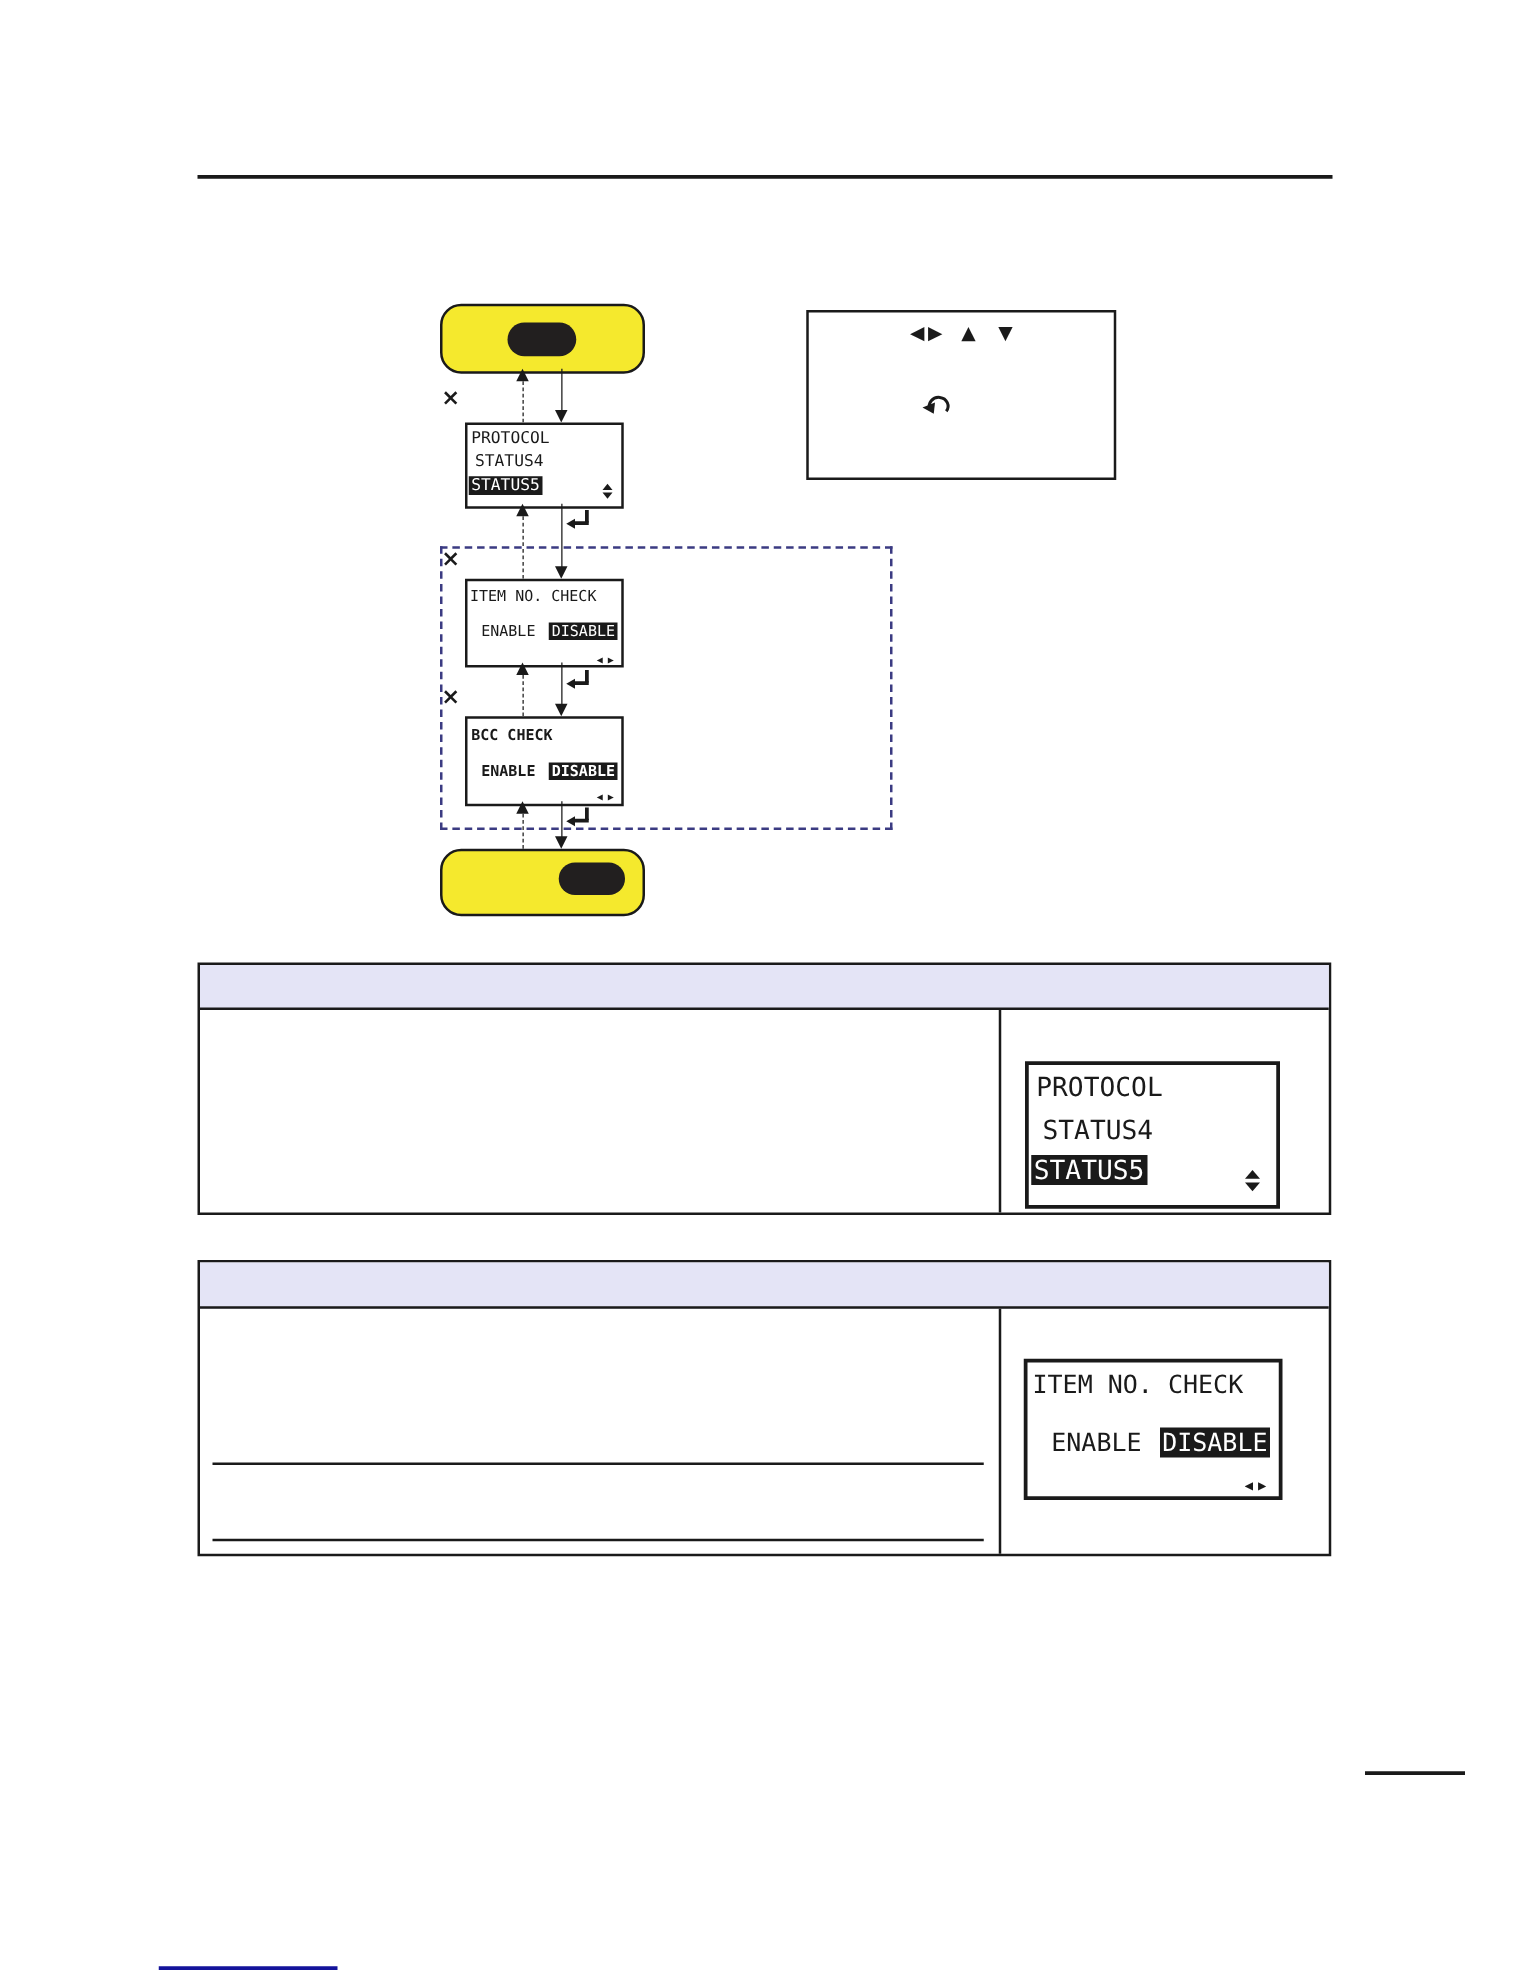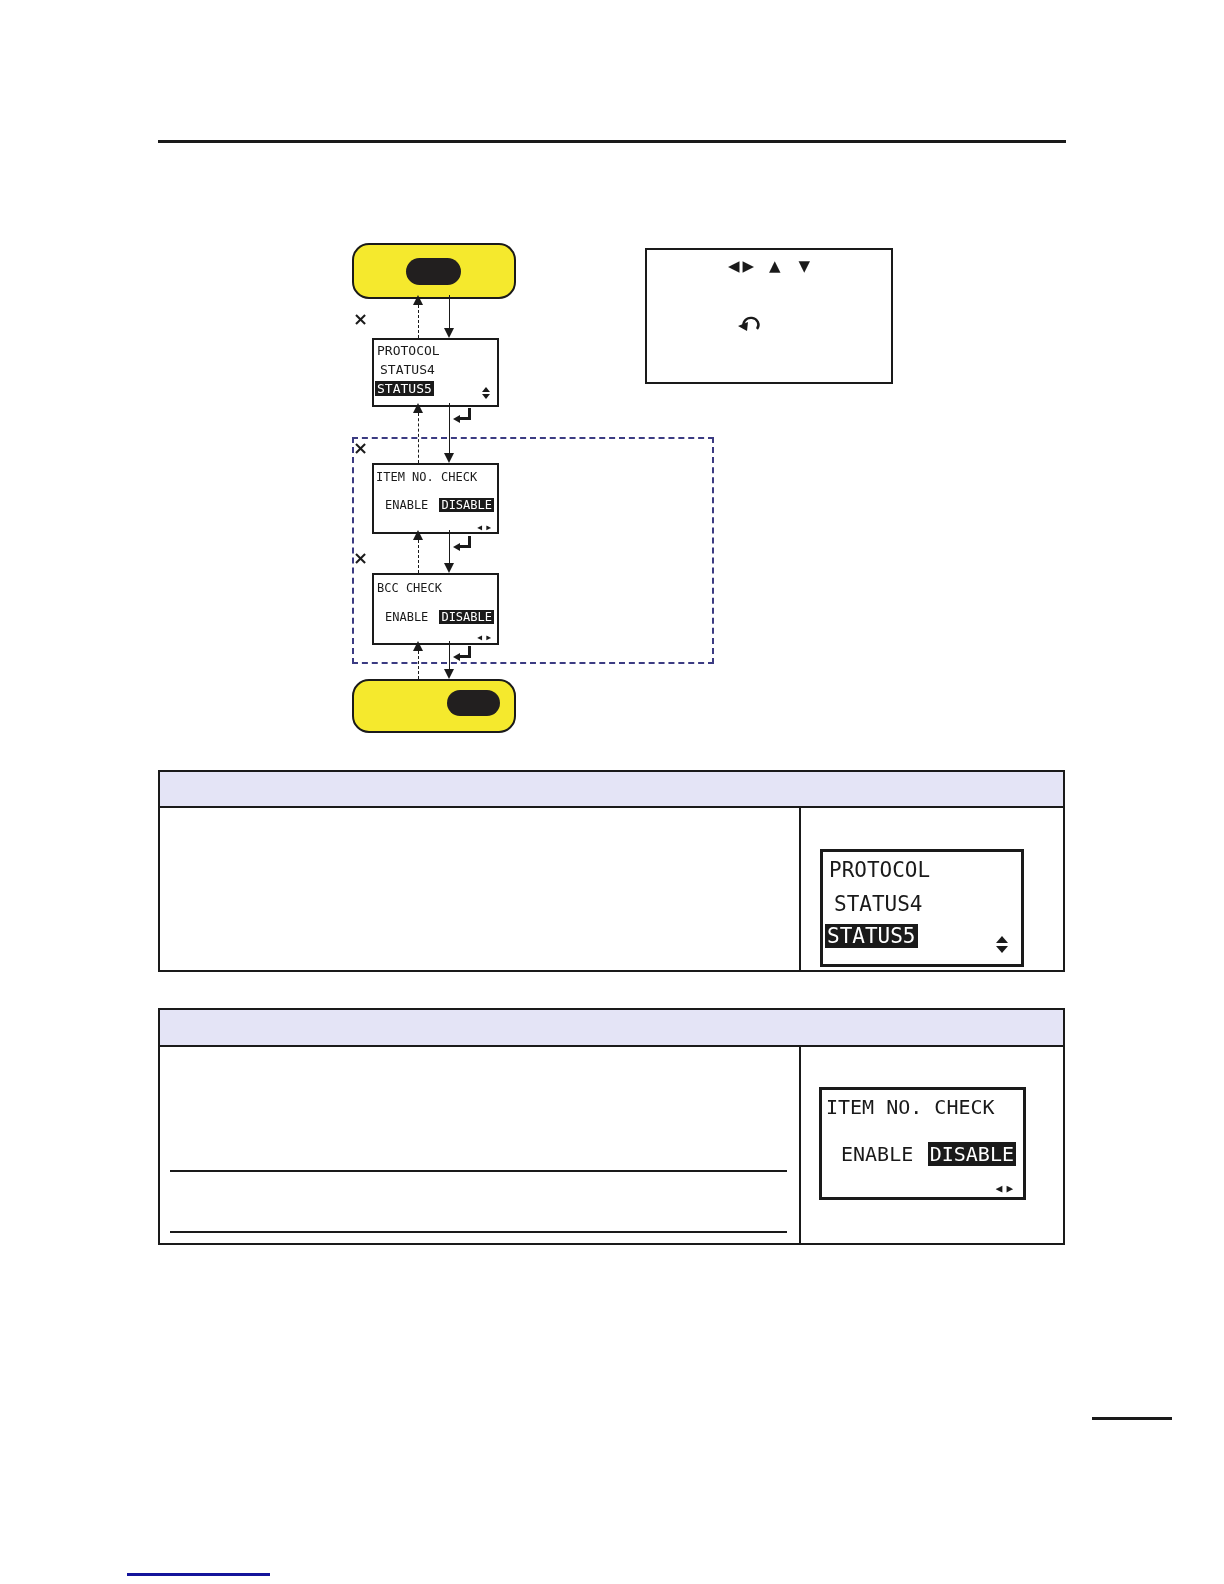--- a/index.html
+++ b/index.html
@@ -109,21 +109,21 @@
   <div class="ah-down" style="left:444px;top:563px;"></div>
   <div class="vline dashed" style="left:418px;top:540px;height:33px;"></div>
   <div class="ah-up" style="left:413px;top:530px;"></div>
   <span class="enter-icon" style="left:455px;top:536px;">
     <span class="stem"></span>
       <span class="bar"></span>
       <span class="head"></span>
   </span>
   <span class="cross" style="left:353px;top:551px;">×</span>
 
-  <div class="lcd" style="left:372px;top:573px;width:123px;height:68px;font-size:12px;">
+  <div class="lcd" style="left:372px;top:573px;width:123px;height:68px;font-size:12px;font-weight:bold;">
     <span class="ln" style="left:3px;top:6px;">BCC CHECK</span>
     <span class="ln" style="left:11px;top:35px;">ENABLE</span>
     <span class="ln inv" style="right:3px;top:35px;">DISABLE</span>
     <span class="lr" style="right:2px;bottom:1px;font-size:8px;">
       <span>◀</span><span>▶</span>
     </span>
   </div>
 
   <div class="vline" style="left:449px;top:641px;height:29px;"></div>
   <div class="ah-down" style="left:444px;top:669px;"></div>

